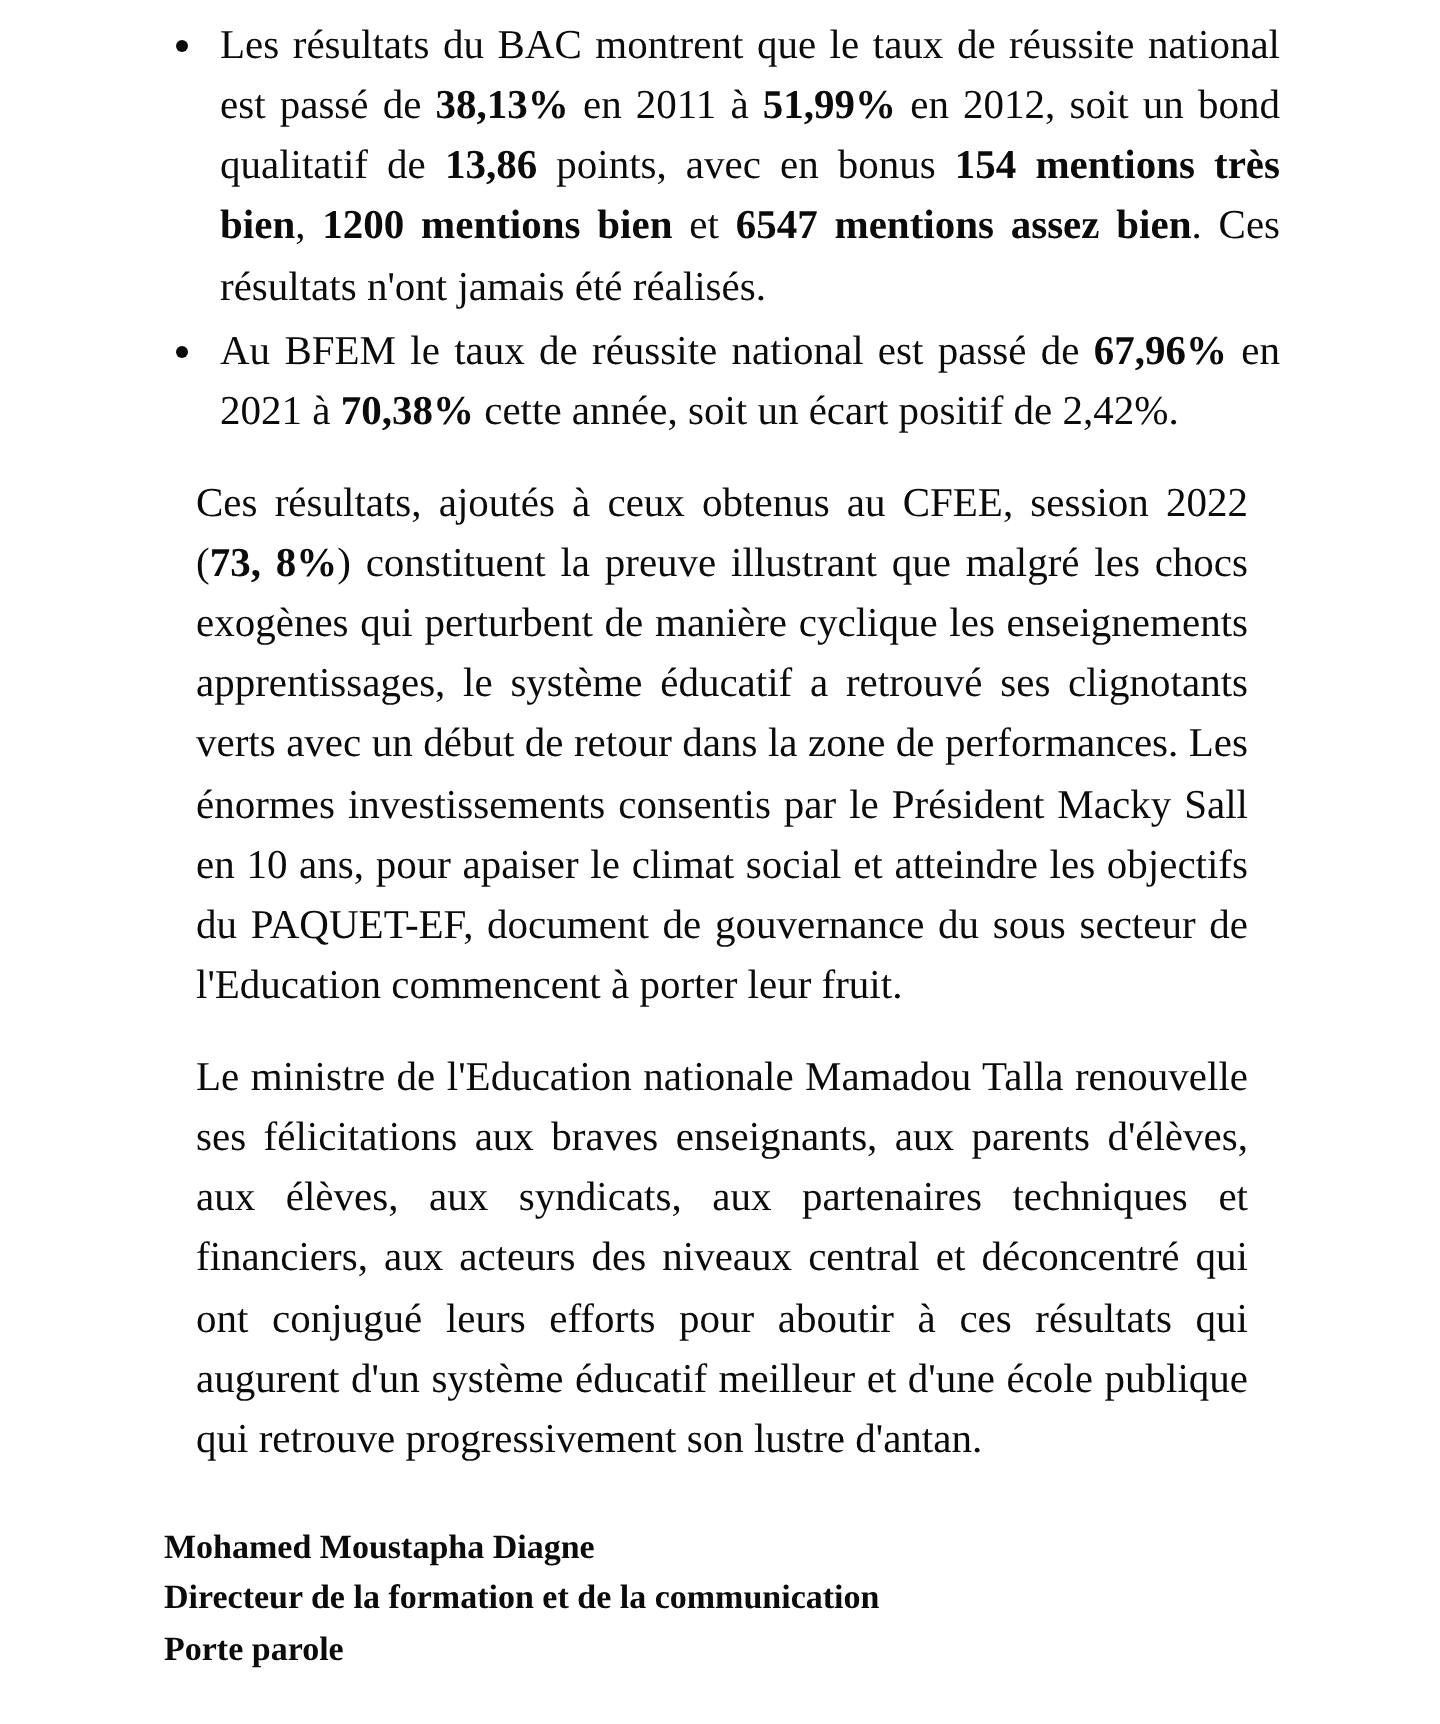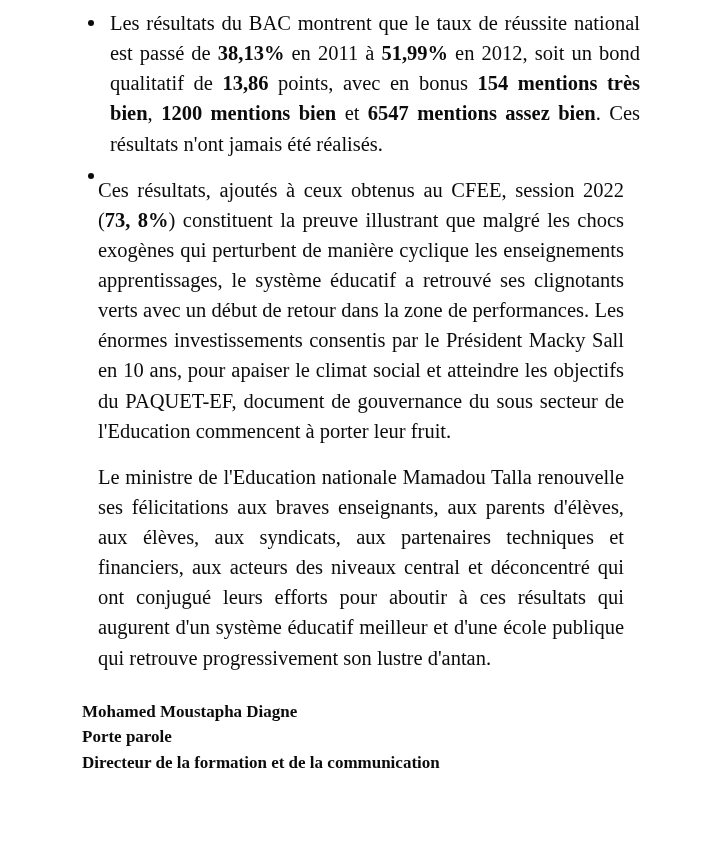--- a/index.html
+++ b/index.html
@@ -72,27 +72,28 @@
 
 <div class="page">
 
   <ul class="bullets">
     <li>
       <span class="bullet-dot"></span>
       <span class="rich"><span>Les résultats du BAC montrent que le taux de réussite national est passé de </span><b>38,13%</b><span> en 2011 à </span><b>51,99%</b><span> en 2012, soit un bond qualitatif de </span><b>13,86</b><span> points, avec en bonus </span><b>154 mentions très bien</b><span>, </span><b>1200 mentions bien</b><span> et </span><b>6547 mentions assez bien</b><span>. Ces résultats n'ont jamais été réalisés.</span></span>
     </li>
     <li>
       <span class="bullet-dot"></span>
+      <span class="rich"><span>Au BFEM le taux de réussite national est passé de </span><b>67,96%</b><span> en 2021 à </span><b>70,38%</b><span> cette année, soit un écart positif de 2,42%.</span></span>
     </li>
   </ul>
 
   <div class="block-body">
     <p class="para rich"><span>Ces résultats, ajoutés à ceux obtenus au CFEE, session 2022 (</span><b>73, 8%</b><span>) constituent la preuve illustrant que malgré les chocs exogènes qui perturbent de manière cyclique les enseignements apprentissages, le système éducatif a retrouvé ses clignotants verts avec un début de retour dans la zone de performances. Les énormes investissements consentis par le Président Macky Sall en 10 ans, pour apaiser le climat social et atteindre les objectifs du PAQUET-EF, document de gouvernance du sous secteur de l'Education commencent à porter leur fruit.</span></p>
     <p class="para rich"><span>Le ministre de l'Education nationale Mamadou Talla renouvelle ses félicitations aux braves enseignants, aux parents d'élèves, aux élèves, aux syndicats, aux partenaires techniques et financiers, aux acteurs des niveaux central et déconcentré qui ont conjugué leurs efforts pour aboutir à ces résultats qui augurent d'un système éducatif meilleur et d'une école publique qui retrouve progressivement son lustre d'antan.</span></p>
   </div>
 
   <div class="signature">
     <div>Mohamed Moustapha Diagne</div>
+    <div>Directeur de la formation et de la communication</div>
     <div>Porte parole</div>
-    <div>Directeur de la formation et de la communication</div>
   </div>
 
 </div>
 
 </body></html>

